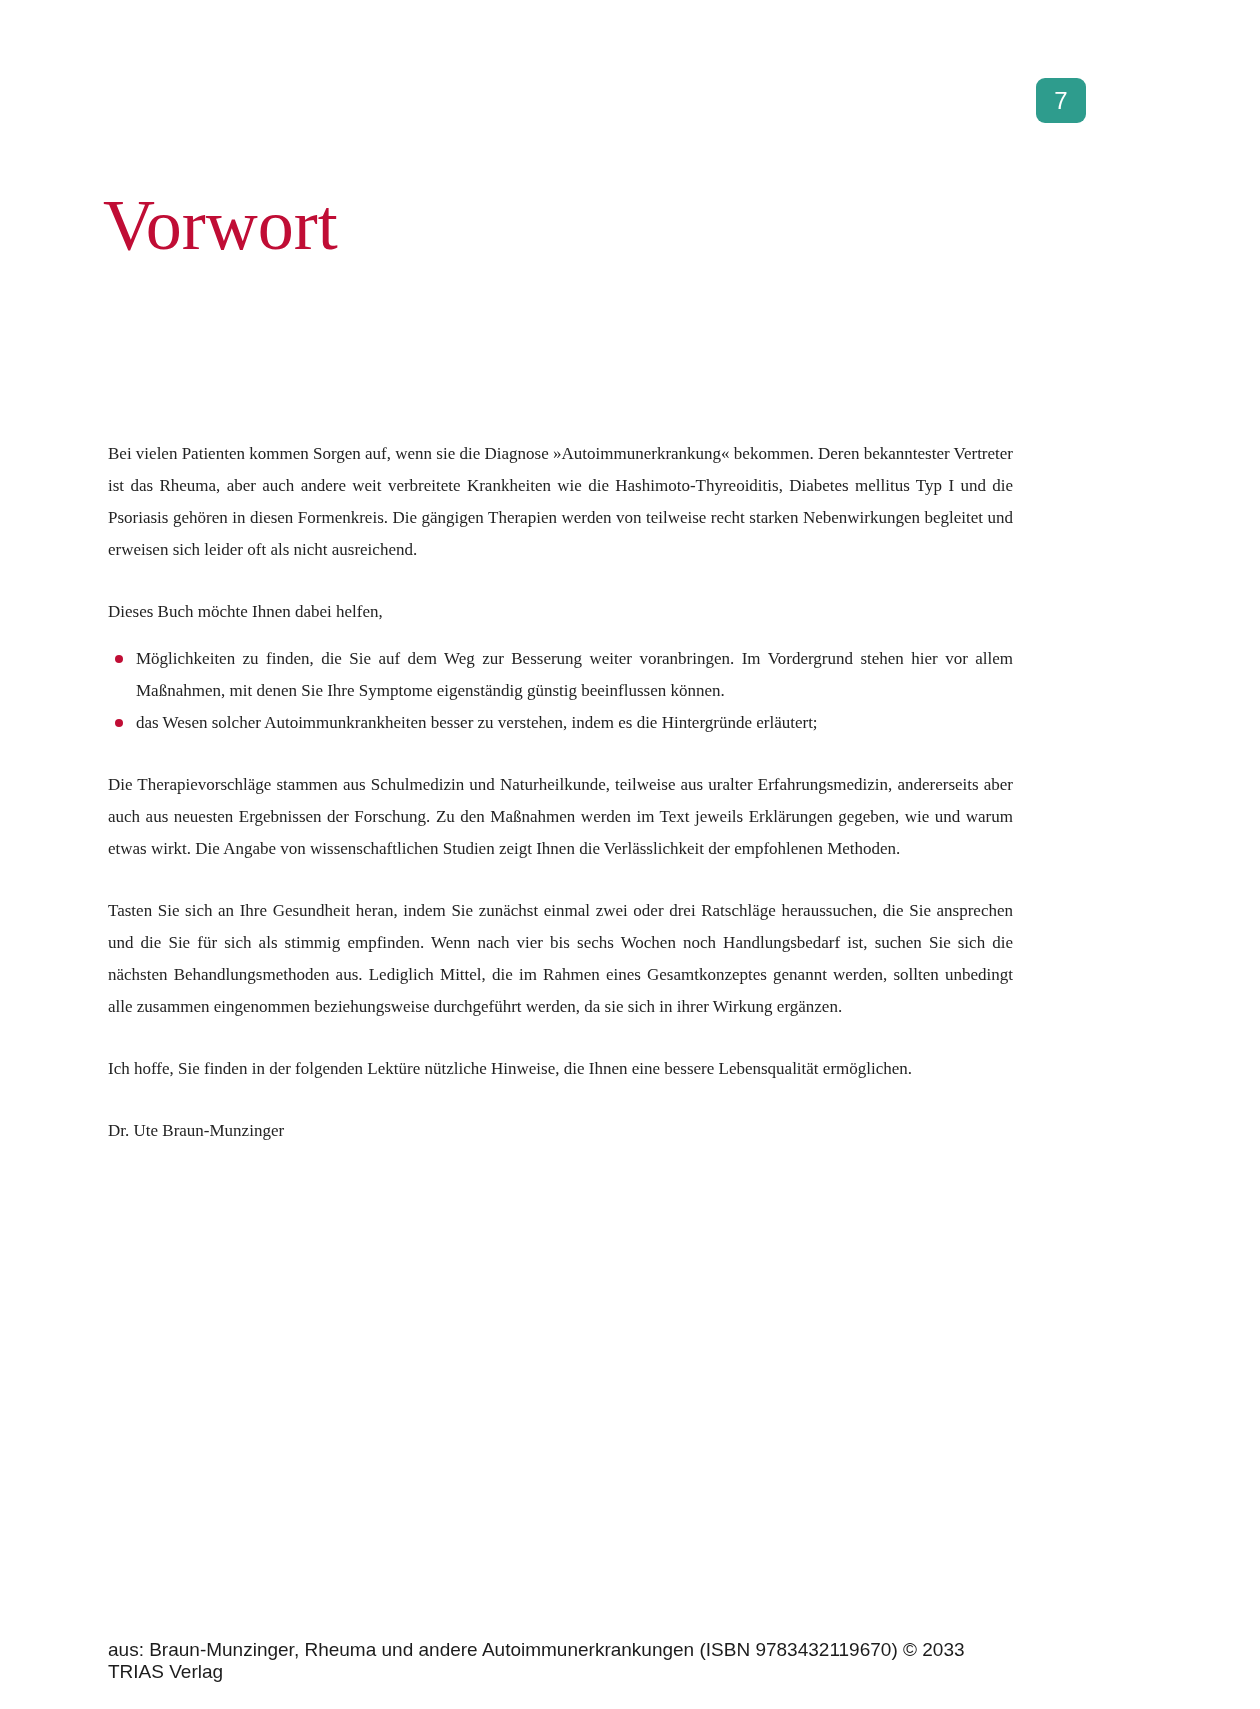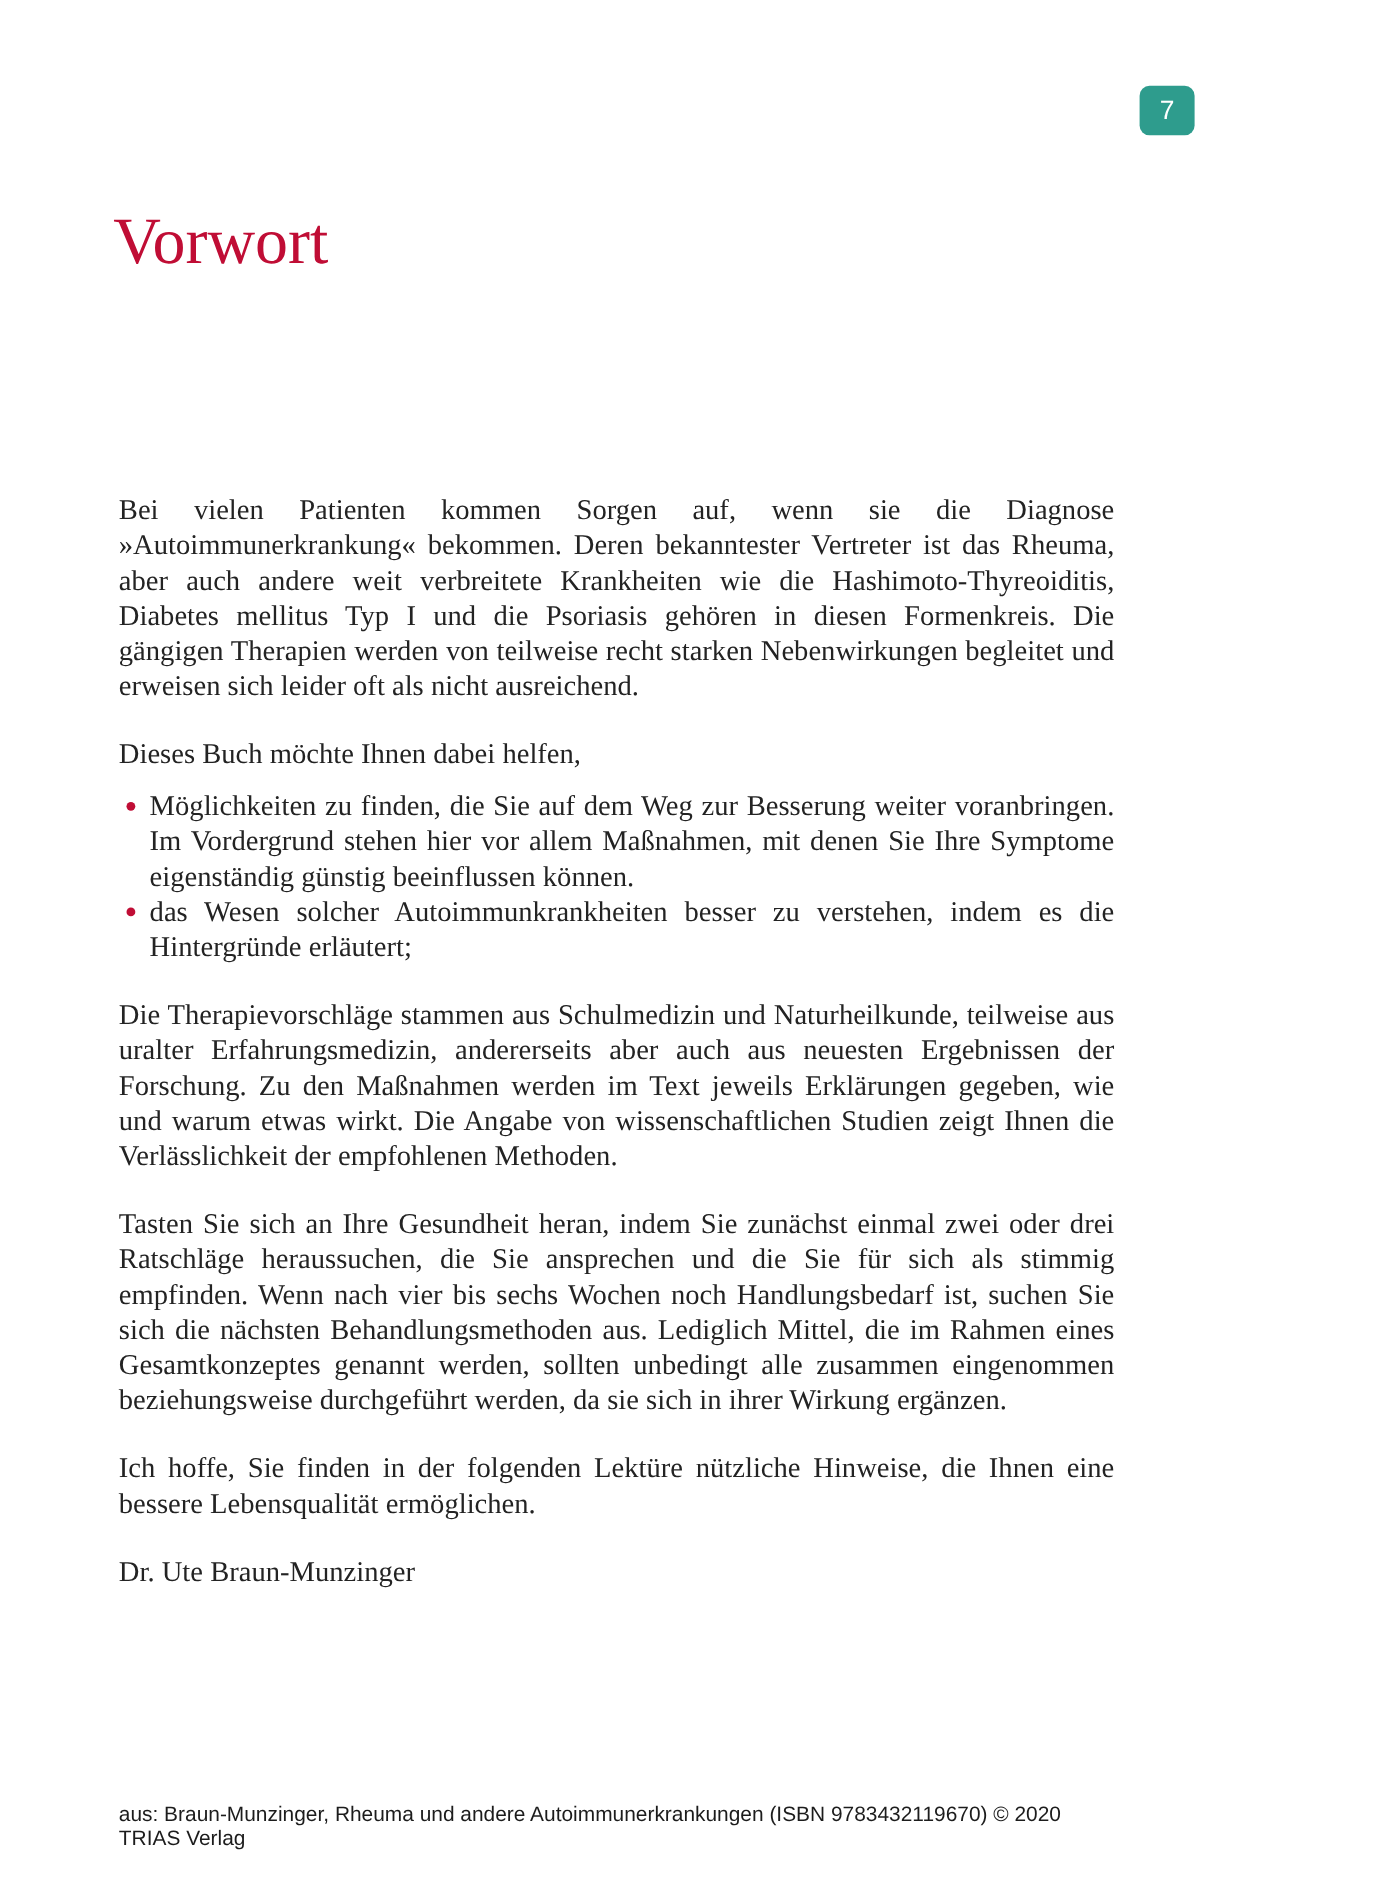--- a/index.html
+++ b/index.html
@@ -26,30 +26,30 @@
     display: flex;
     align-items: center;
     justify-content: center;
   }
   .title {
     position: absolute;
     left: 103px;
     top: 188px;
     margin: 0;
     font-weight: 400;
-    font-size: 60px;
+    font-size: 72px;
     line-height: 1.05;
     color: #C00D35;
   }
   .content {
     position: absolute;
     left: 108px;
-    top: 448px;
+    top: 438px;
     width: 905px;
-    font-size: 26px;
+    font-size: 17px;
     line-height: 32px;
     text-align: justify;
     hyphens: auto;
   }
   .content p { margin: 0 0 30px 0; }
   p.list-intro { margin-bottom: 15px; }
   ul.bullets {
     list-style: none;
     margin: 0 0 30px 0;
     padding: 0;
@@ -107,15 +107,15 @@
     <p>Die Therapievorschläge stammen aus Schulmedizin und Naturheilkunde, teilweise aus uralter Erfahrungsmedizin, andererseits aber auch aus neuesten Ergebnissen der Forschung. Zu den Maßnahmen werden im Text jeweils Erklärungen gegeben, wie und warum etwas wirkt. Die Angabe von wissenschaftlichen Studien zeigt Ihnen die Verlässlichkeit der empfohlenen Methoden.</p>
 
     <p>Tasten Sie sich an Ihre Gesundheit heran, indem Sie zunächst einmal zwei oder drei Ratschläge heraussuchen, die Sie ansprechen und die Sie für sich als stimmig empfinden. Wenn nach vier bis sechs Wochen noch Handlungsbedarf ist, suchen Sie sich die nächsten Behandlungsmethoden aus. Lediglich Mittel, die im Rahmen eines Gesamtkonzeptes genannt werden, sollten unbedingt alle zusammen eingenommen beziehungsweise durchgeführt werden, da sie sich in ihrer Wirkung ergänzen.</p>
 
     <p>Ich hoffe, Sie finden in der folgenden Lektüre nützliche Hinweise, die Ihnen eine bessere Lebensqualität ermöglichen.</p>
 
     <p class="signature">Dr. Ute Braun-Munzinger</p>
 
   </div>
 
-  <div class="footer">aus: Braun-Munzinger, Rheuma und andere Autoimmunerkrankungen (ISBN 9783432119670) © 2020 TRIAS Verlag</div>
+  <div class="footer">aus: Braun-Munzinger, Rheuma und andere Autoimmunerkrankungen (ISBN 9783432119670) © 2033 TRIAS Verlag</div>
 
 </div>
 
 </body></html>

